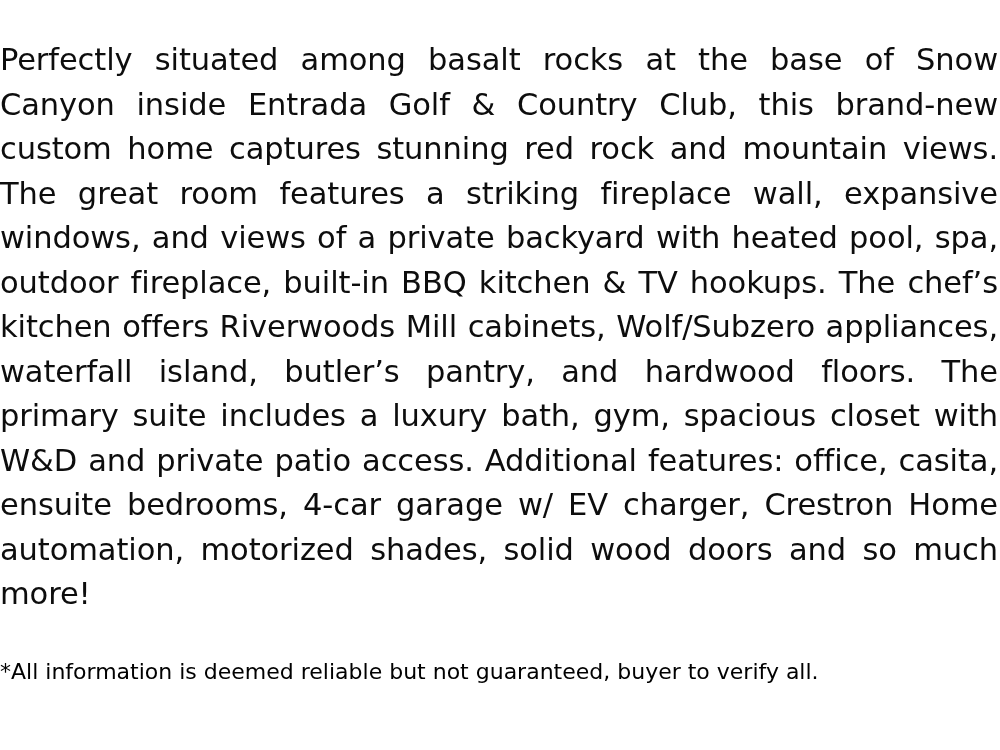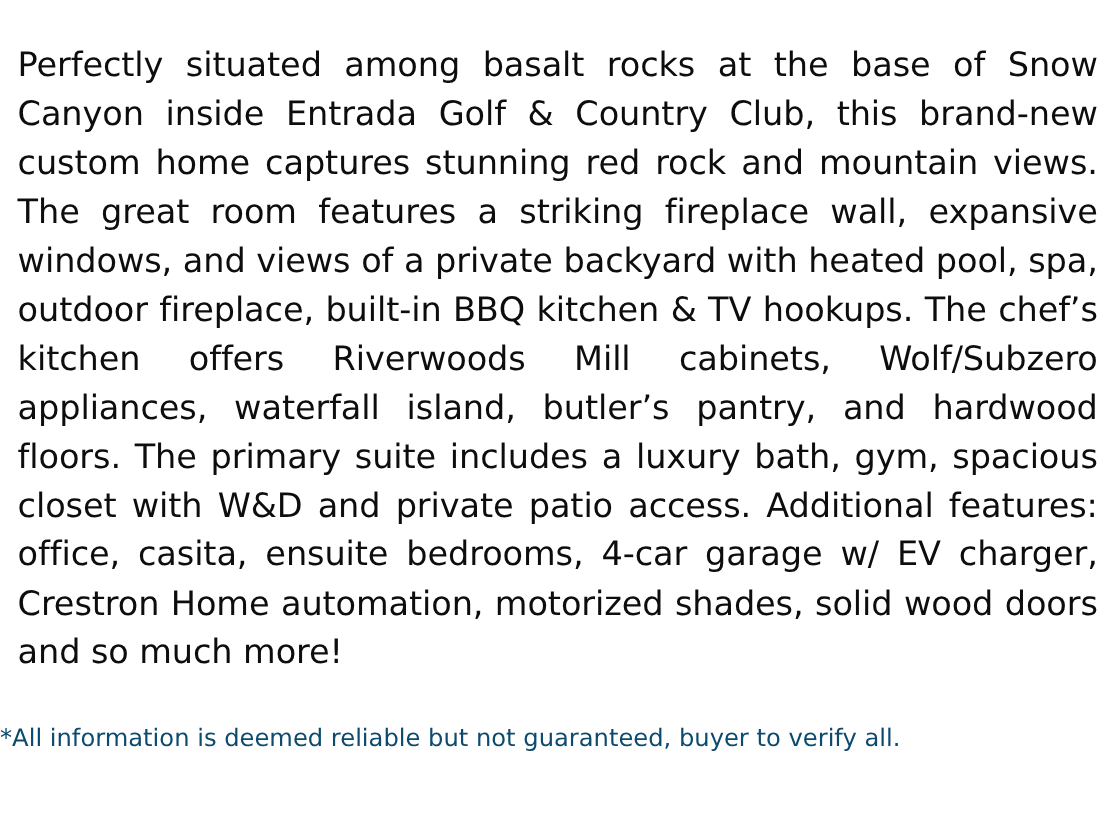--- a/index.html
+++ b/index.html
@@ -22,28 +22,28 @@
     position: relative;
   }
   .body-copy {
     font-size: 30.5px;
     line-height: 44.5px;
     color: #0d0d0d;
     text-align: justify;
     text-align-last: left;
     letter-spacing: -0.1px;
     margin: 0;
-    padding: 0 2px 0 16px;
+    padding: 0 2px 0 0;
     word-spacing: 0px;
     font-weight: 400;
   }
   .disclaimer {
     font-size: 22px;
     line-height: 30px;
-    color: #0c4a6e;
+    color: #000000;
     margin: 0;
     padding-top: 40px;
     text-align: left;
     font-weight: 400;
   }
 </style>
 </head>
 <body>
 
 <div class="page">

